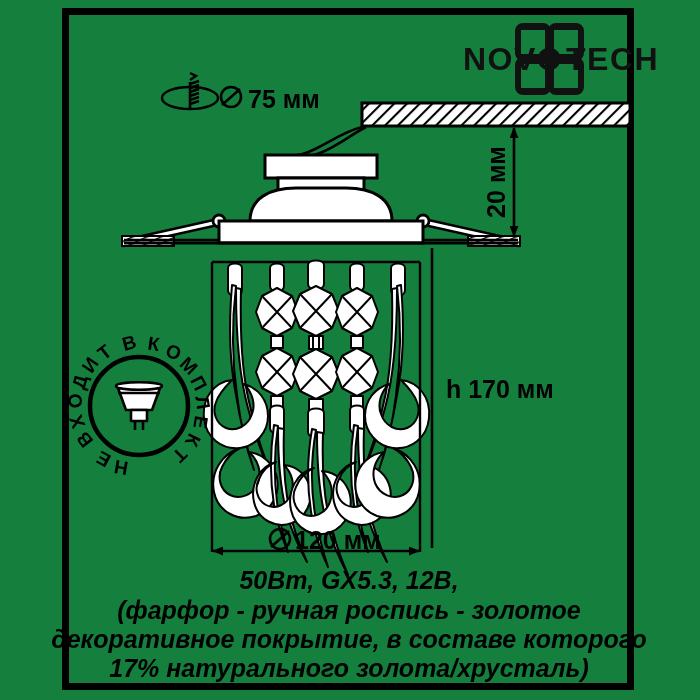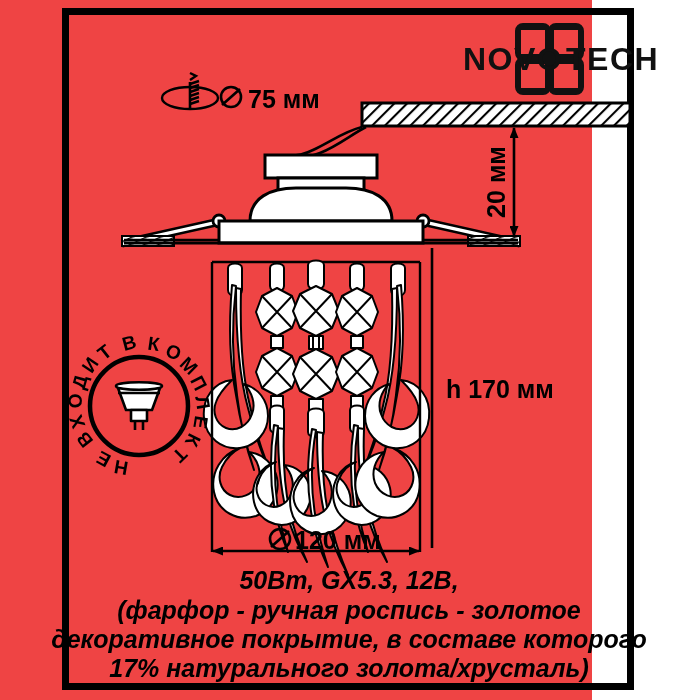--- a/index.html
+++ b/index.html
@@ -8,23 +8,23 @@
     background: #ffffff;
   }
   body {
     width: 700px;
     height: 700px;
     font-family: "Liberation Sans", sans-serif;
     overflow: hidden;
   }
   #page {
     position: relative;
-    width: 592px;
+    width: 700px;
     height: 700px;
-    background: #ef4444;
+    background: #15803d;
   }
   #drawing {
     position: absolute;
     left: 0;
     top: 0;
   }
   .txt {
     font-family: "Liberation Sans", sans-serif;
   }
 </style>

